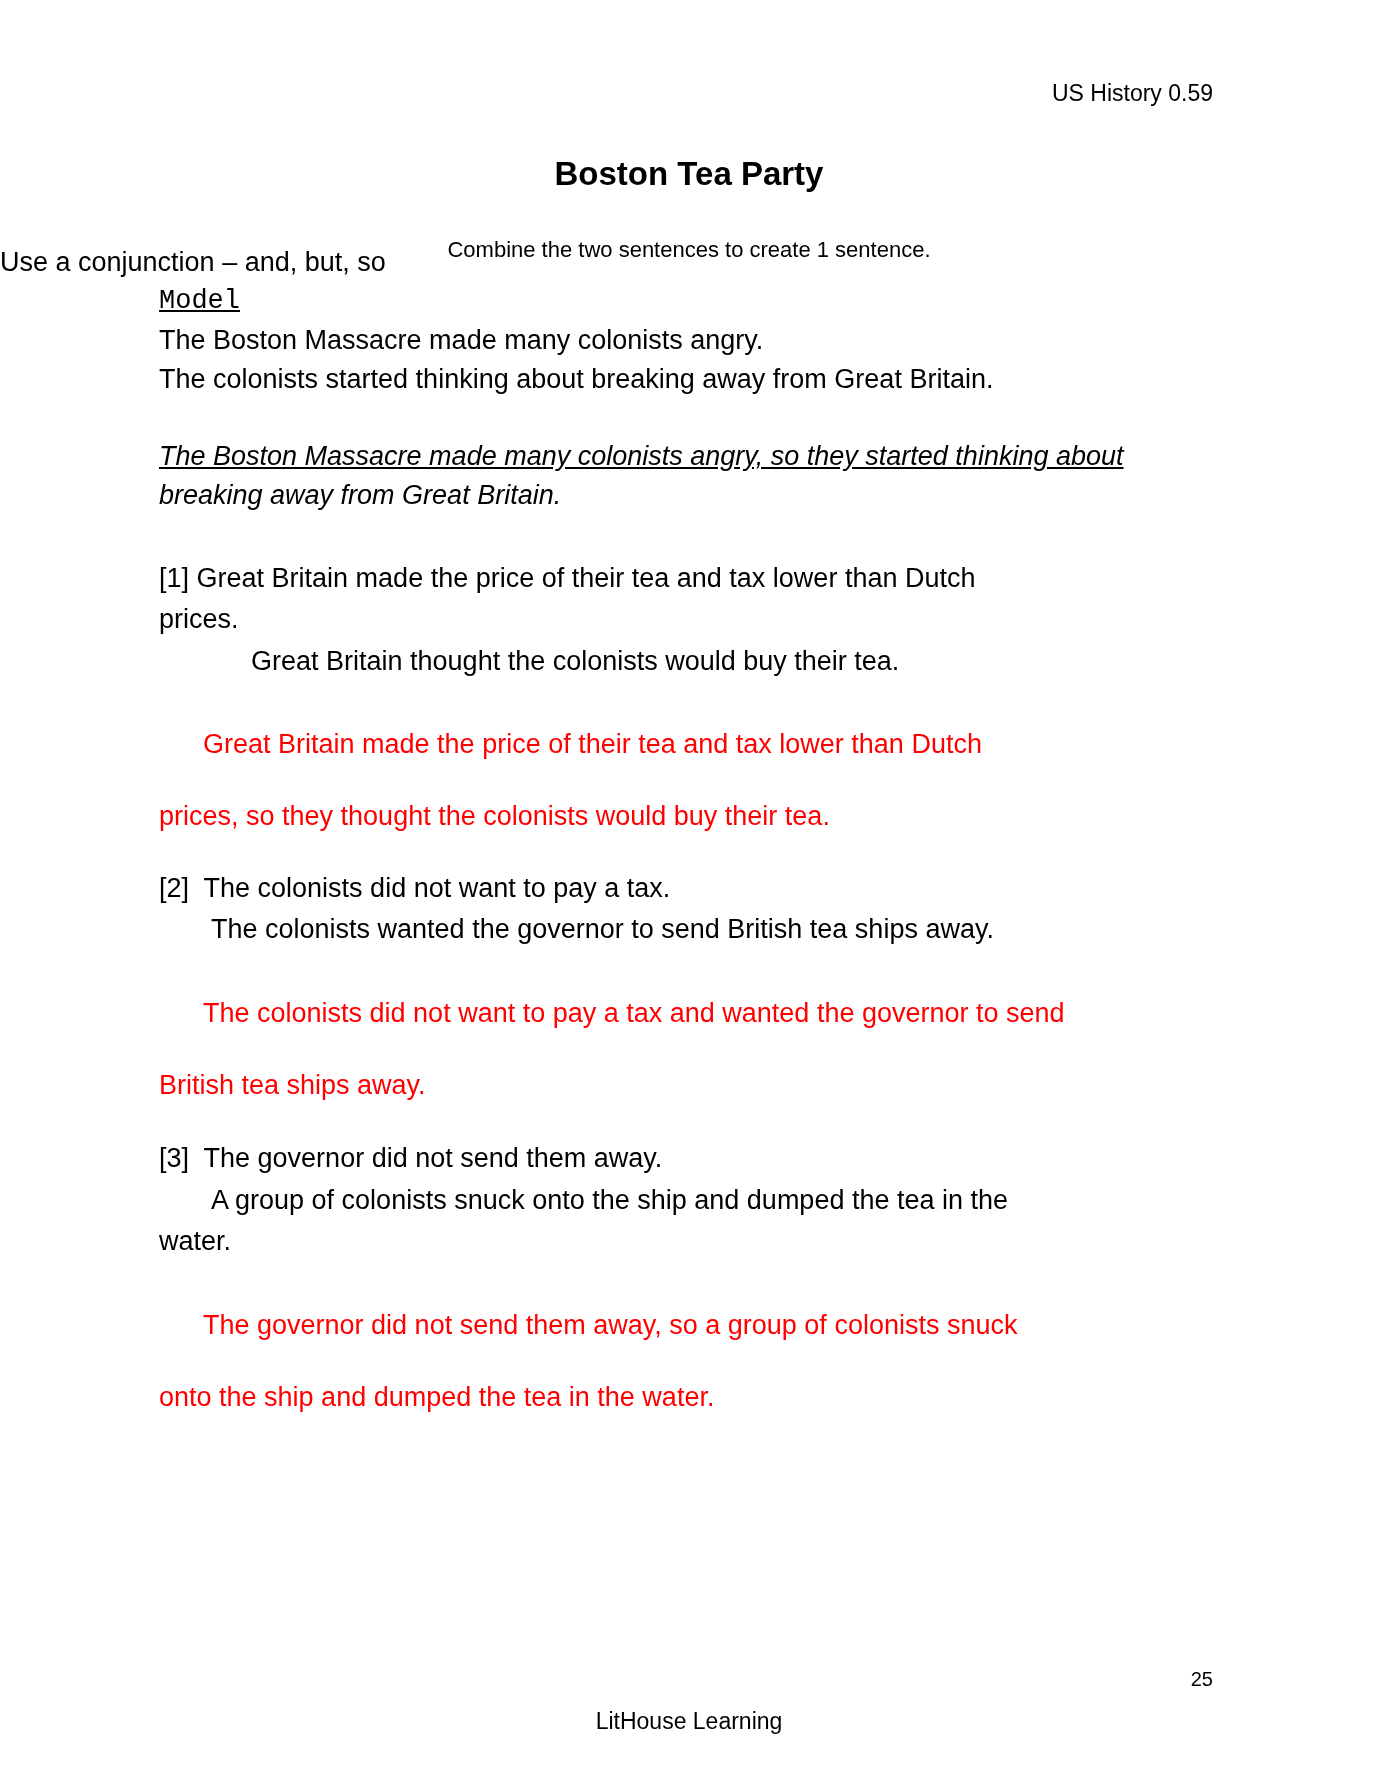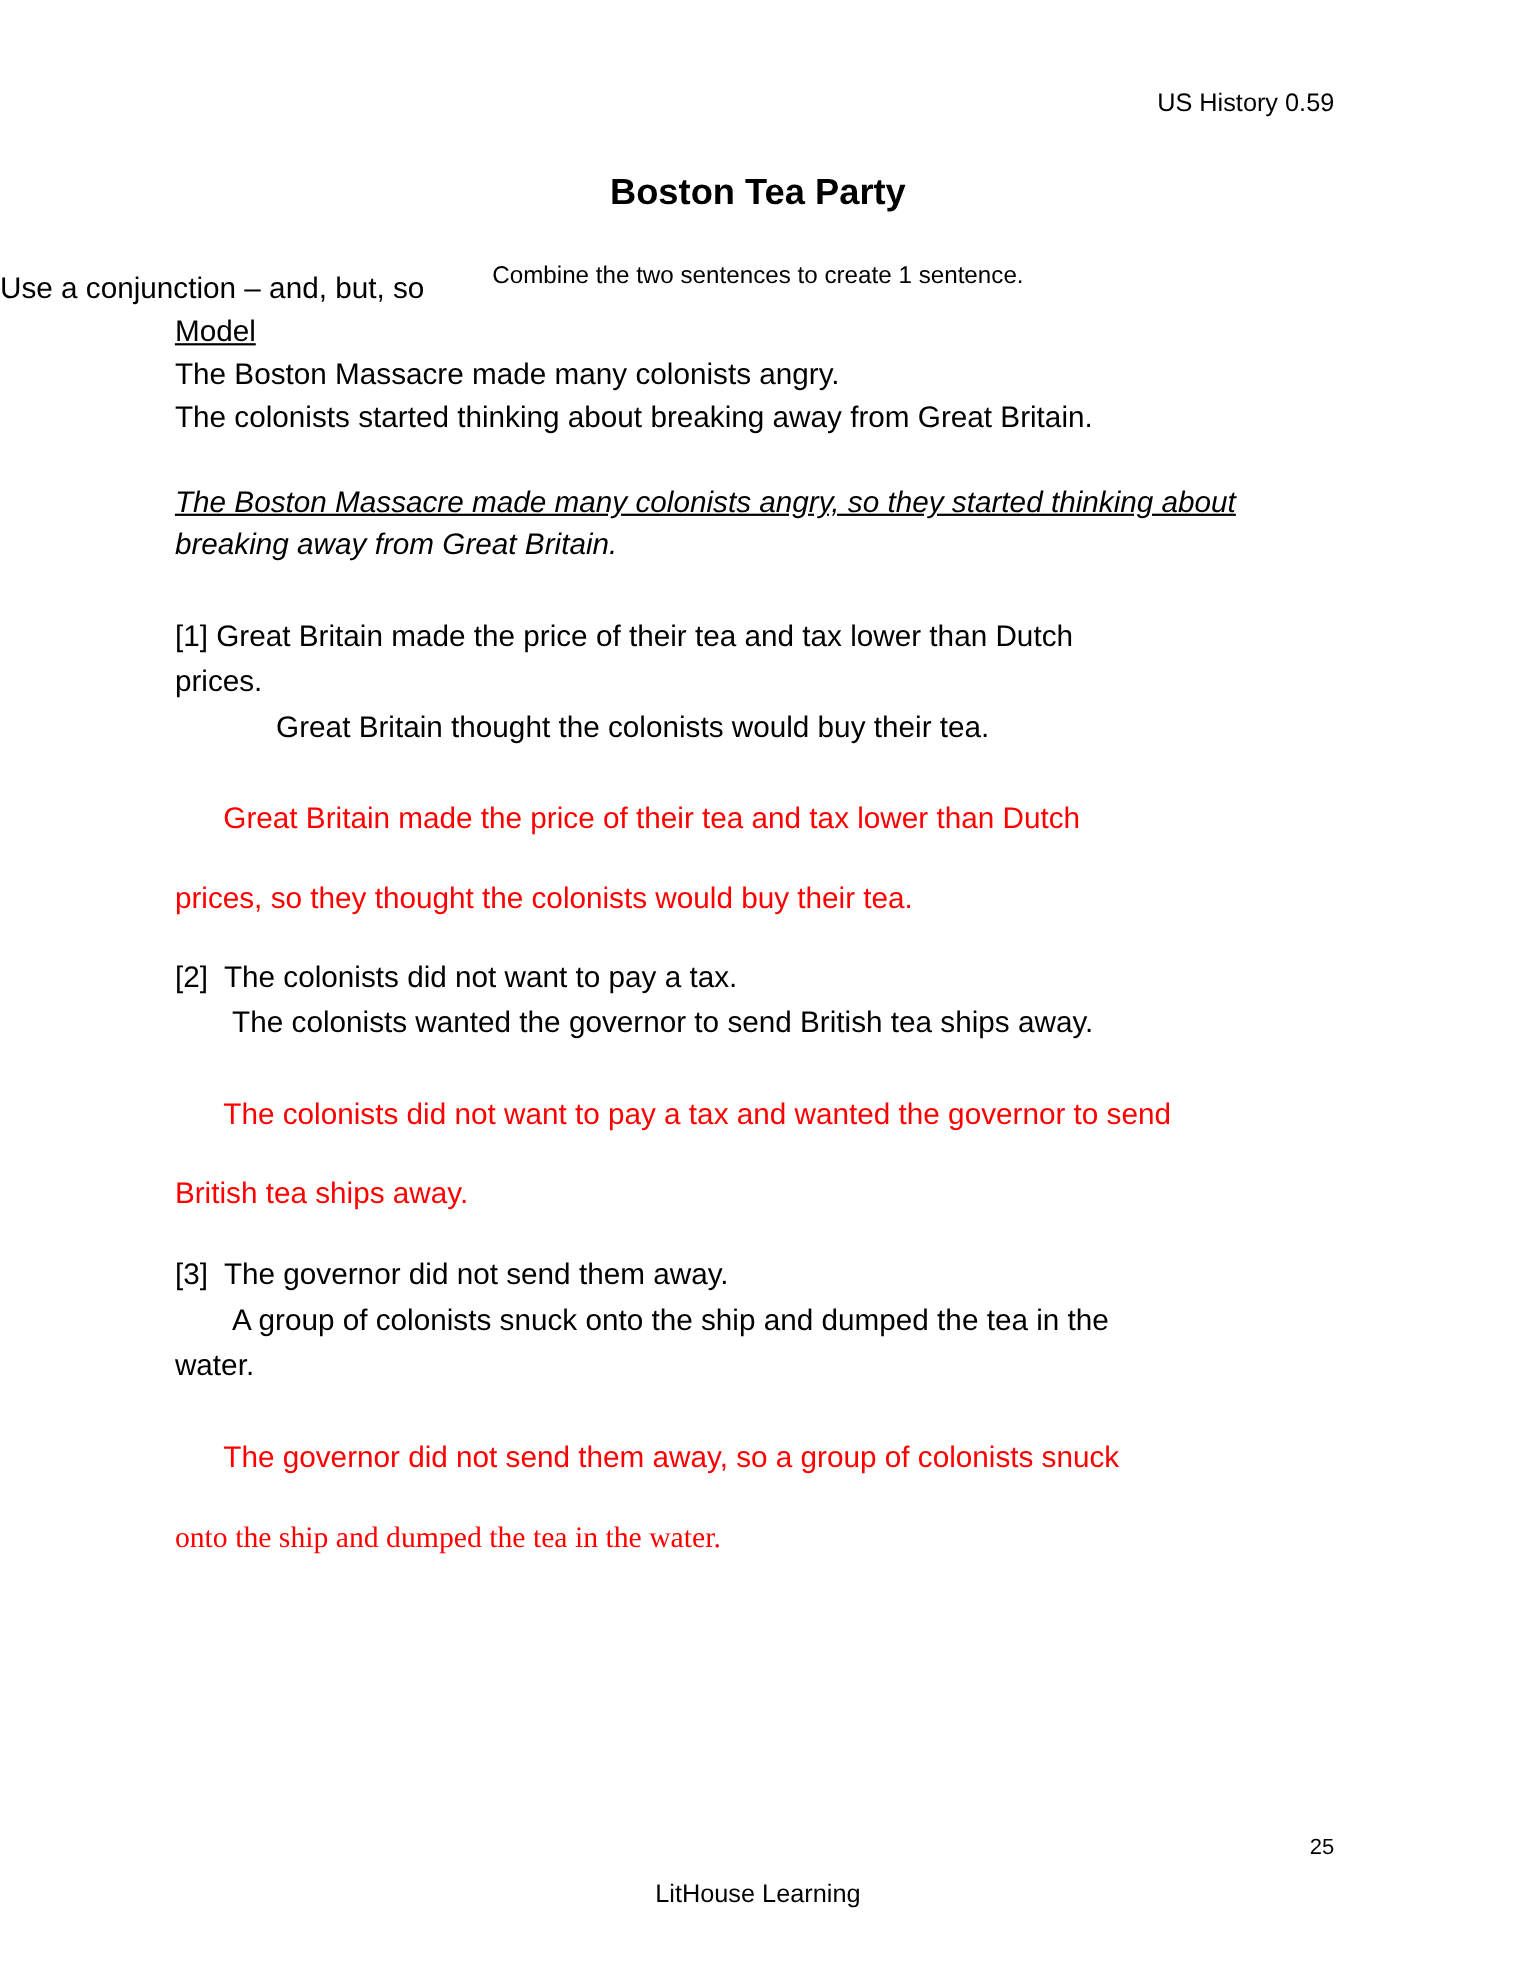--- a/index.html
+++ b/index.html
@@ -25,21 +25,21 @@
 <div>
 
   <div class="abs header-ref">US History 0.59</div>
 
   <div class="abs title">Boston Tea Party</div>
 
   <div class="abs instr1">Combine the two sentences to create 1 sentence.</div>
   <div class="abs instr2">Use a conjunction – and, but, so</div>
 
   <div>
-    <div class="abs body-line model-label" style="top:288px;">Model</div>
+    <div class="abs body-line model-label" style="top:288px;font-family:Liberation Mono, monospace;">Model</div>
     <div class="abs body-line" style="top:327px;">The Boston Massacre made many colonists angry.</div>
     <div class="abs body-line" style="top:366px;">The colonists started thinking about breaking away from Great Britain.</div>
     <div class="abs body-line italic" style="top:443px;text-decoration:underline;">The Boston Massacre made many colonists angry, so they started thinking about</div>
     <div class="abs body-line italic" style="top:482px;">breaking away from Great Britain.</div>
   </div>
 
   <div>
     <div class="abs body-line" style="top:565px;"><span>[1]</span> <span>Great Britain made the price of their tea and tax lower than Dutch</span></div>
     <div class="abs body-line" style="top:606px;">prices.</div>
     <div class="abs body-line indent" style="top:648px;margin-left:48px;">Great Britain thought the colonists would buy their tea.</div>
@@ -52,19 +52,19 @@
     <div class="abs body-line indent2" style="top:916px;">The colonists wanted the governor to send British tea ships away.</div>
     <div class="abs body-line indent answer" style="top:1000px;">The colonists did not want to pay a tax and wanted the governor to send</div>
     <div class="abs body-line answer" style="top:1072px;">British tea ships away.</div>
   </div>
 
   <div>
     <div class="abs body-line" style="top:1145px;"><span>[3]</span>&nbsp; <span>The governor did not send them away.</span></div>
     <div class="abs body-line indent2" style="top:1187px;">A group of colonists snuck onto the ship and dumped the tea in the</div>
     <div class="abs body-line" style="top:1228px;">water.</div>
     <div class="abs body-line indent answer" style="top:1312px;">The governor did not send them away, so a group of colonists snuck</div>
-    <div class="abs body-line answer" style="top:1384px;font-family:Liberation Serif, serif;">onto the ship and dumped the tea in the water.</div>
+    <div class="abs body-line answer" style="top:1384px;">onto the ship and dumped the tea in the water.</div>
   </div>
 
   <div class="abs footer-center">LitHouse Learning</div>
   <div class="abs page-num">25</div>
 
 </div>
 
 </body></html>

